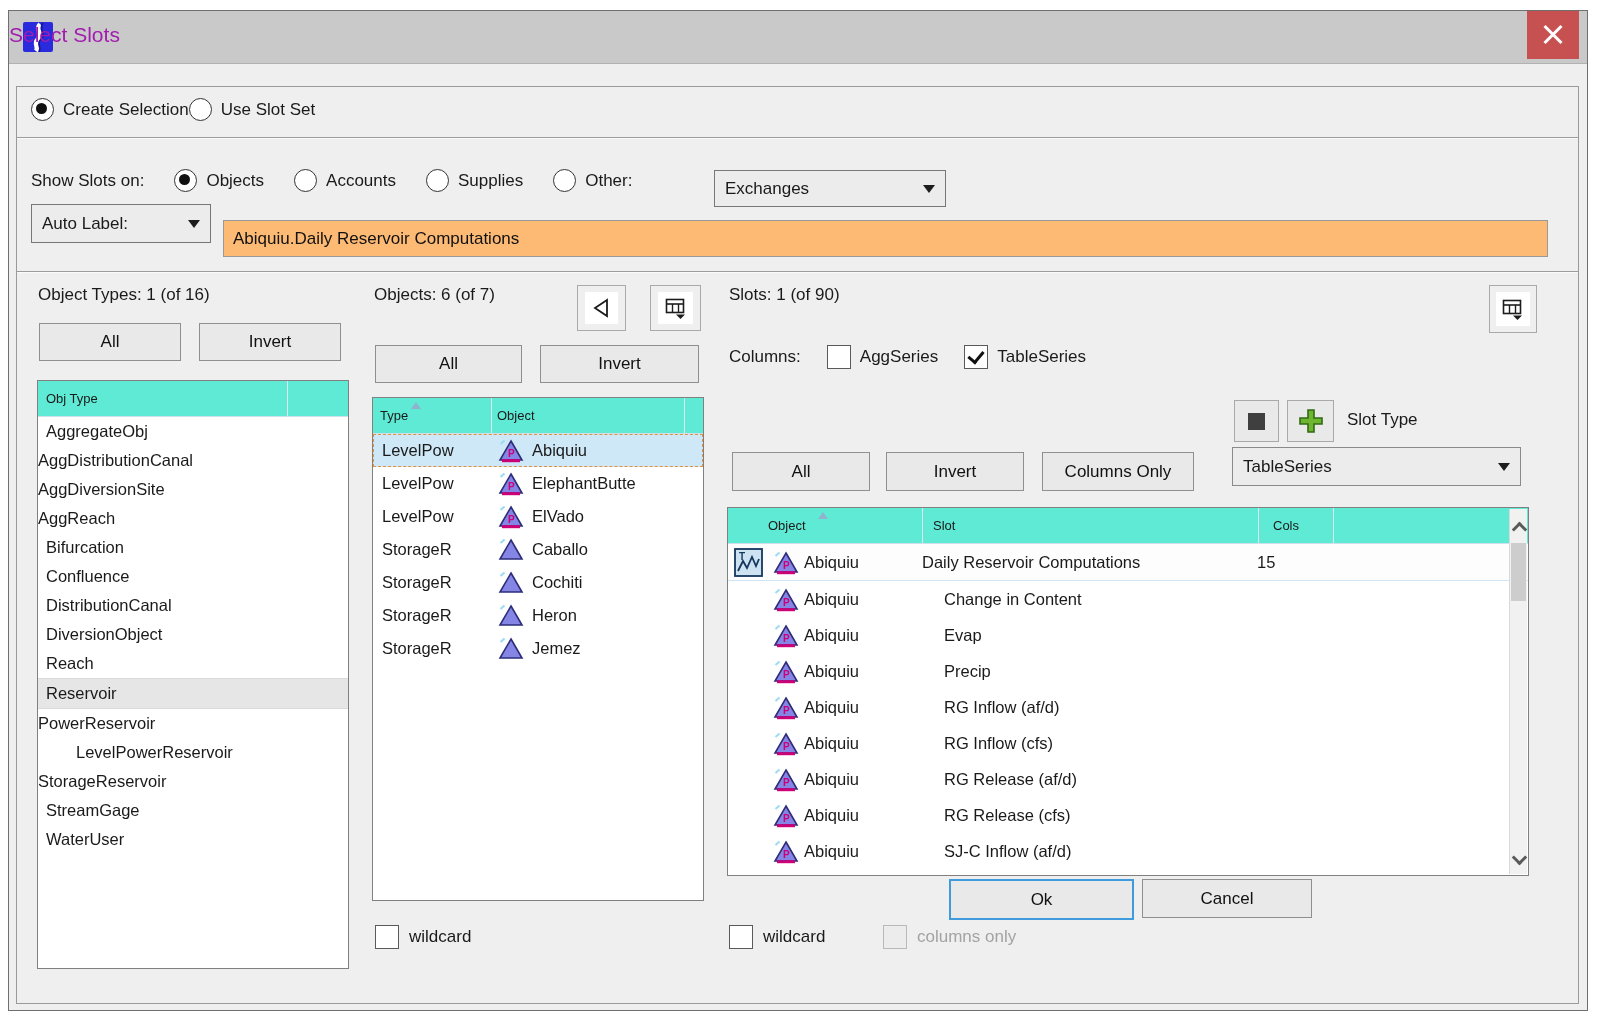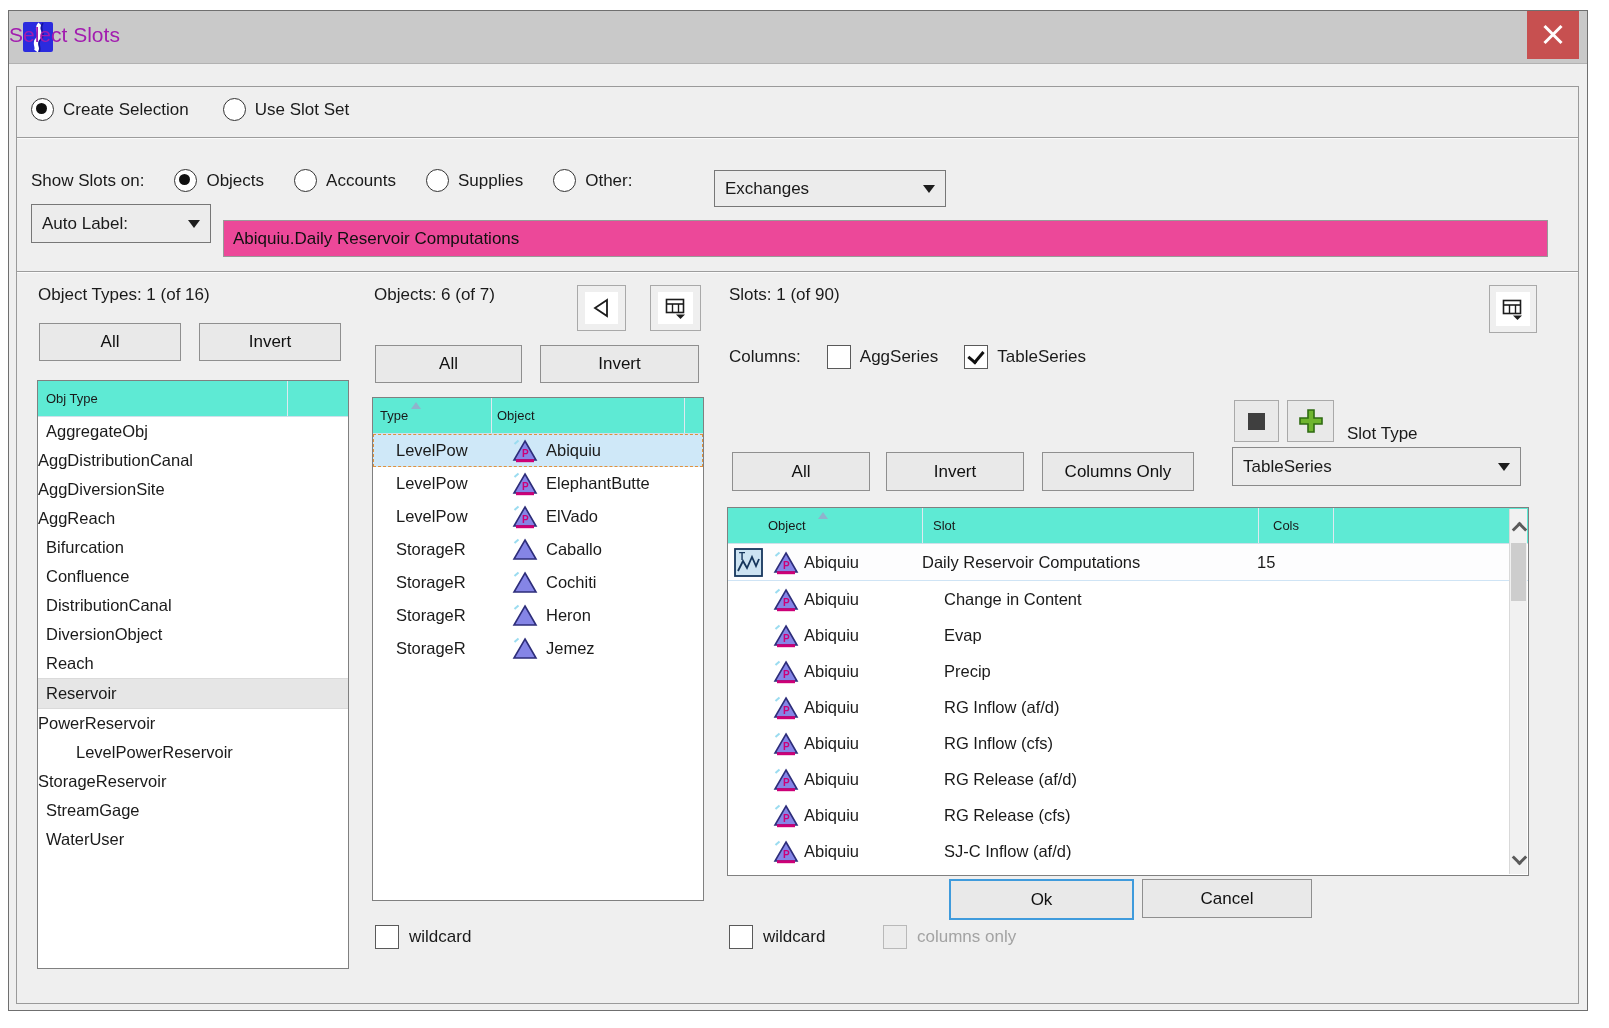--- a/index.html
+++ b/index.html
@@ -27,30 +27,30 @@
   .cb.disabled{background:#ececec;border-color:#b9b9b9;}
   .clabel{font-size:17px;}
   .clabel.dis{color:#a3a3a3;}
   .btn{position:absolute;background:#e9e9e9;border:1px solid #8f8f8f;font-size:17px;display:flex;align-items:center;justify-content:center;cursor:pointer;color:#111;}
   .btn.focus{border:2px solid #3f9bdc;}
   .iconbtn{position:absolute;background:#efefef;border:1px solid #a9a9a9;display:flex;align-items:center;justify-content:center;cursor:pointer;}
   .iconbtn .inner{background:#fff;display:flex;align-items:center;justify-content:center;}
   .dropdown{position:absolute;background:#ececec;border:1px solid #777;display:flex;align-items:center;font-size:17px;cursor:pointer;}
   .dropdown .dtext{padding-left:10px;flex:1;}
   .darrow{width:0;height:0;border-left:6px solid transparent;border-right:6px solid transparent;border-top:8px solid #1d1d1d;margin-right:10px;}
-  .textfield{position:absolute;background:#ec4899;border:1px solid #999;font-size:17px;font-family:"Liberation Sans",sans-serif;padding:0 9px;color:#111;}
+  .textfield{position:absolute;background:#fdba74;border:1px solid #999;font-size:17px;font-family:"Liberation Sans",sans-serif;padding:0 9px;color:#111;}
   .ptitle{position:absolute;font-size:17px;}
   .listbox{position:absolute;background:#fff;border:1px solid #808080;}
   .lhead{position:relative;height:35px;border-bottom:1px solid #cfe0ea;background:#5eead4;font-size:13px;display:flex;align-items:center;}
   .sortup{width:0;height:0;border-left:5px solid transparent;border-right:5px solid transparent;border-bottom:7px solid #8fb3cc;position:absolute;}
   .ot-item{height:29px;line-height:29px;font-size:16.5px;white-space:nowrap;cursor:pointer;}
   .ind0{padding-left:8px;} .ind1{} .ind2{padding-left:38px;}
   .ot-item.hl{background:#e6e6e6;border-top:1px solid #dadada;border-bottom:1px solid #dadada;}
   .orow{height:33px;display:flex;align-items:center;font-size:16.5px;cursor:pointer;}
-  .orow .tcol{width:108px;padding-left:23px;flex:0 0 auto;}
+  .orow .tcol{width:108px;padding-left:9px;flex:0 0 auto;}
   .orow .icol{width:42px;display:flex;justify-content:center;flex:0 0 auto;}
   .orow.sel{background:#cfe8f8;outline:1px dashed #e0913d;outline-offset:-1px;}
   .srow{height:36px;display:flex;align-items:center;font-size:16.5px;cursor:pointer;}
   .srow .sicol{width:40px;display:flex;justify-content:center;flex:0 0 auto;}
   .srow .stri{width:36px;display:flex;justify-content:center;flex:0 0 auto;}
   .srow .sobj{width:118px;flex:0 0 auto;}
   .srow .sslot{width:335px;flex:0 0 auto;}
   .srow .sslot.subpad{padding-left:22px;}
   .srow .scols{width:70px;flex:0 0 auto;}
   .srow.main{border-bottom:1px solid #cfe4f5;background:#fdfdfe;}
@@ -96,21 +96,21 @@
     </svg>
     <div class="title">Select Slots</div>
     <div class="closebtn">
       <span class="bar b1"></span>
       <span class="bar b2"></span>
     </div>
   </div>
 
   <div class="frame">
 
-    <div class="abs" style="left:14px;top:11px;display:flex;gap:34px;">
+    <div class="abs" style="left:14px;top:11px;display:flex;">
       <span class="radio-item">
         <span class="radio sel"></span>
         <span class="rlabel">Create Selection</span>
       </span>
       <span class="radio-item">
         <span class="radio"></span>
         <span class="rlabel">Use Slot Set</span>
       </span>
     </div>
 
@@ -292,21 +292,21 @@
     </div>
 
     <div class="iconbtn" style="left:1217px;top:313px;width:43px;height:40px;background:#e9e9e9;">
       <span style="width:17px;height:17px;background:#3f3f3f;"></span>
     </div>
     <div class="iconbtn" style="left:1270px;top:313px;width:45px;height:40px;background:#e9e9e9;">
       <svg width="28" height="28" viewBox="0 0 28 28">
         <polygon points="11,3 17,3 17,11 25,11 25,17 17,17 17,25 11,25 11,17 3,17 3,11 11,11" fill="#6fb52f" stroke="#2f6b12" stroke-width="1.6"></polygon>
       </svg>
     </div>
-    <div class="ptitle" style="left:1330px;top:337px;">Slot Type</div>
+    <div class="ptitle" style="left:1330px;top:323px;">Slot Type</div>
 
     <div class="btn" style="left:715px;top:365px;width:136px;height:37px;">All</div>
     <div class="btn" style="left:869px;top:365px;width:136px;height:37px;">Invert</div>
     <div class="btn" style="left:1025px;top:365px;width:150px;height:37px;">Columns Only</div>
     <div class="dropdown" style="left:1215px;top:360px;width:287px;height:37px;border-color:#8a8a8a;">
       <span class="dtext">TableSeries</span>
       <span class="darrow"></span>
     </div>
 
     <div class="listbox" style="left:710px;top:420px;width:800px;height:367px;overflow:hidden;">

